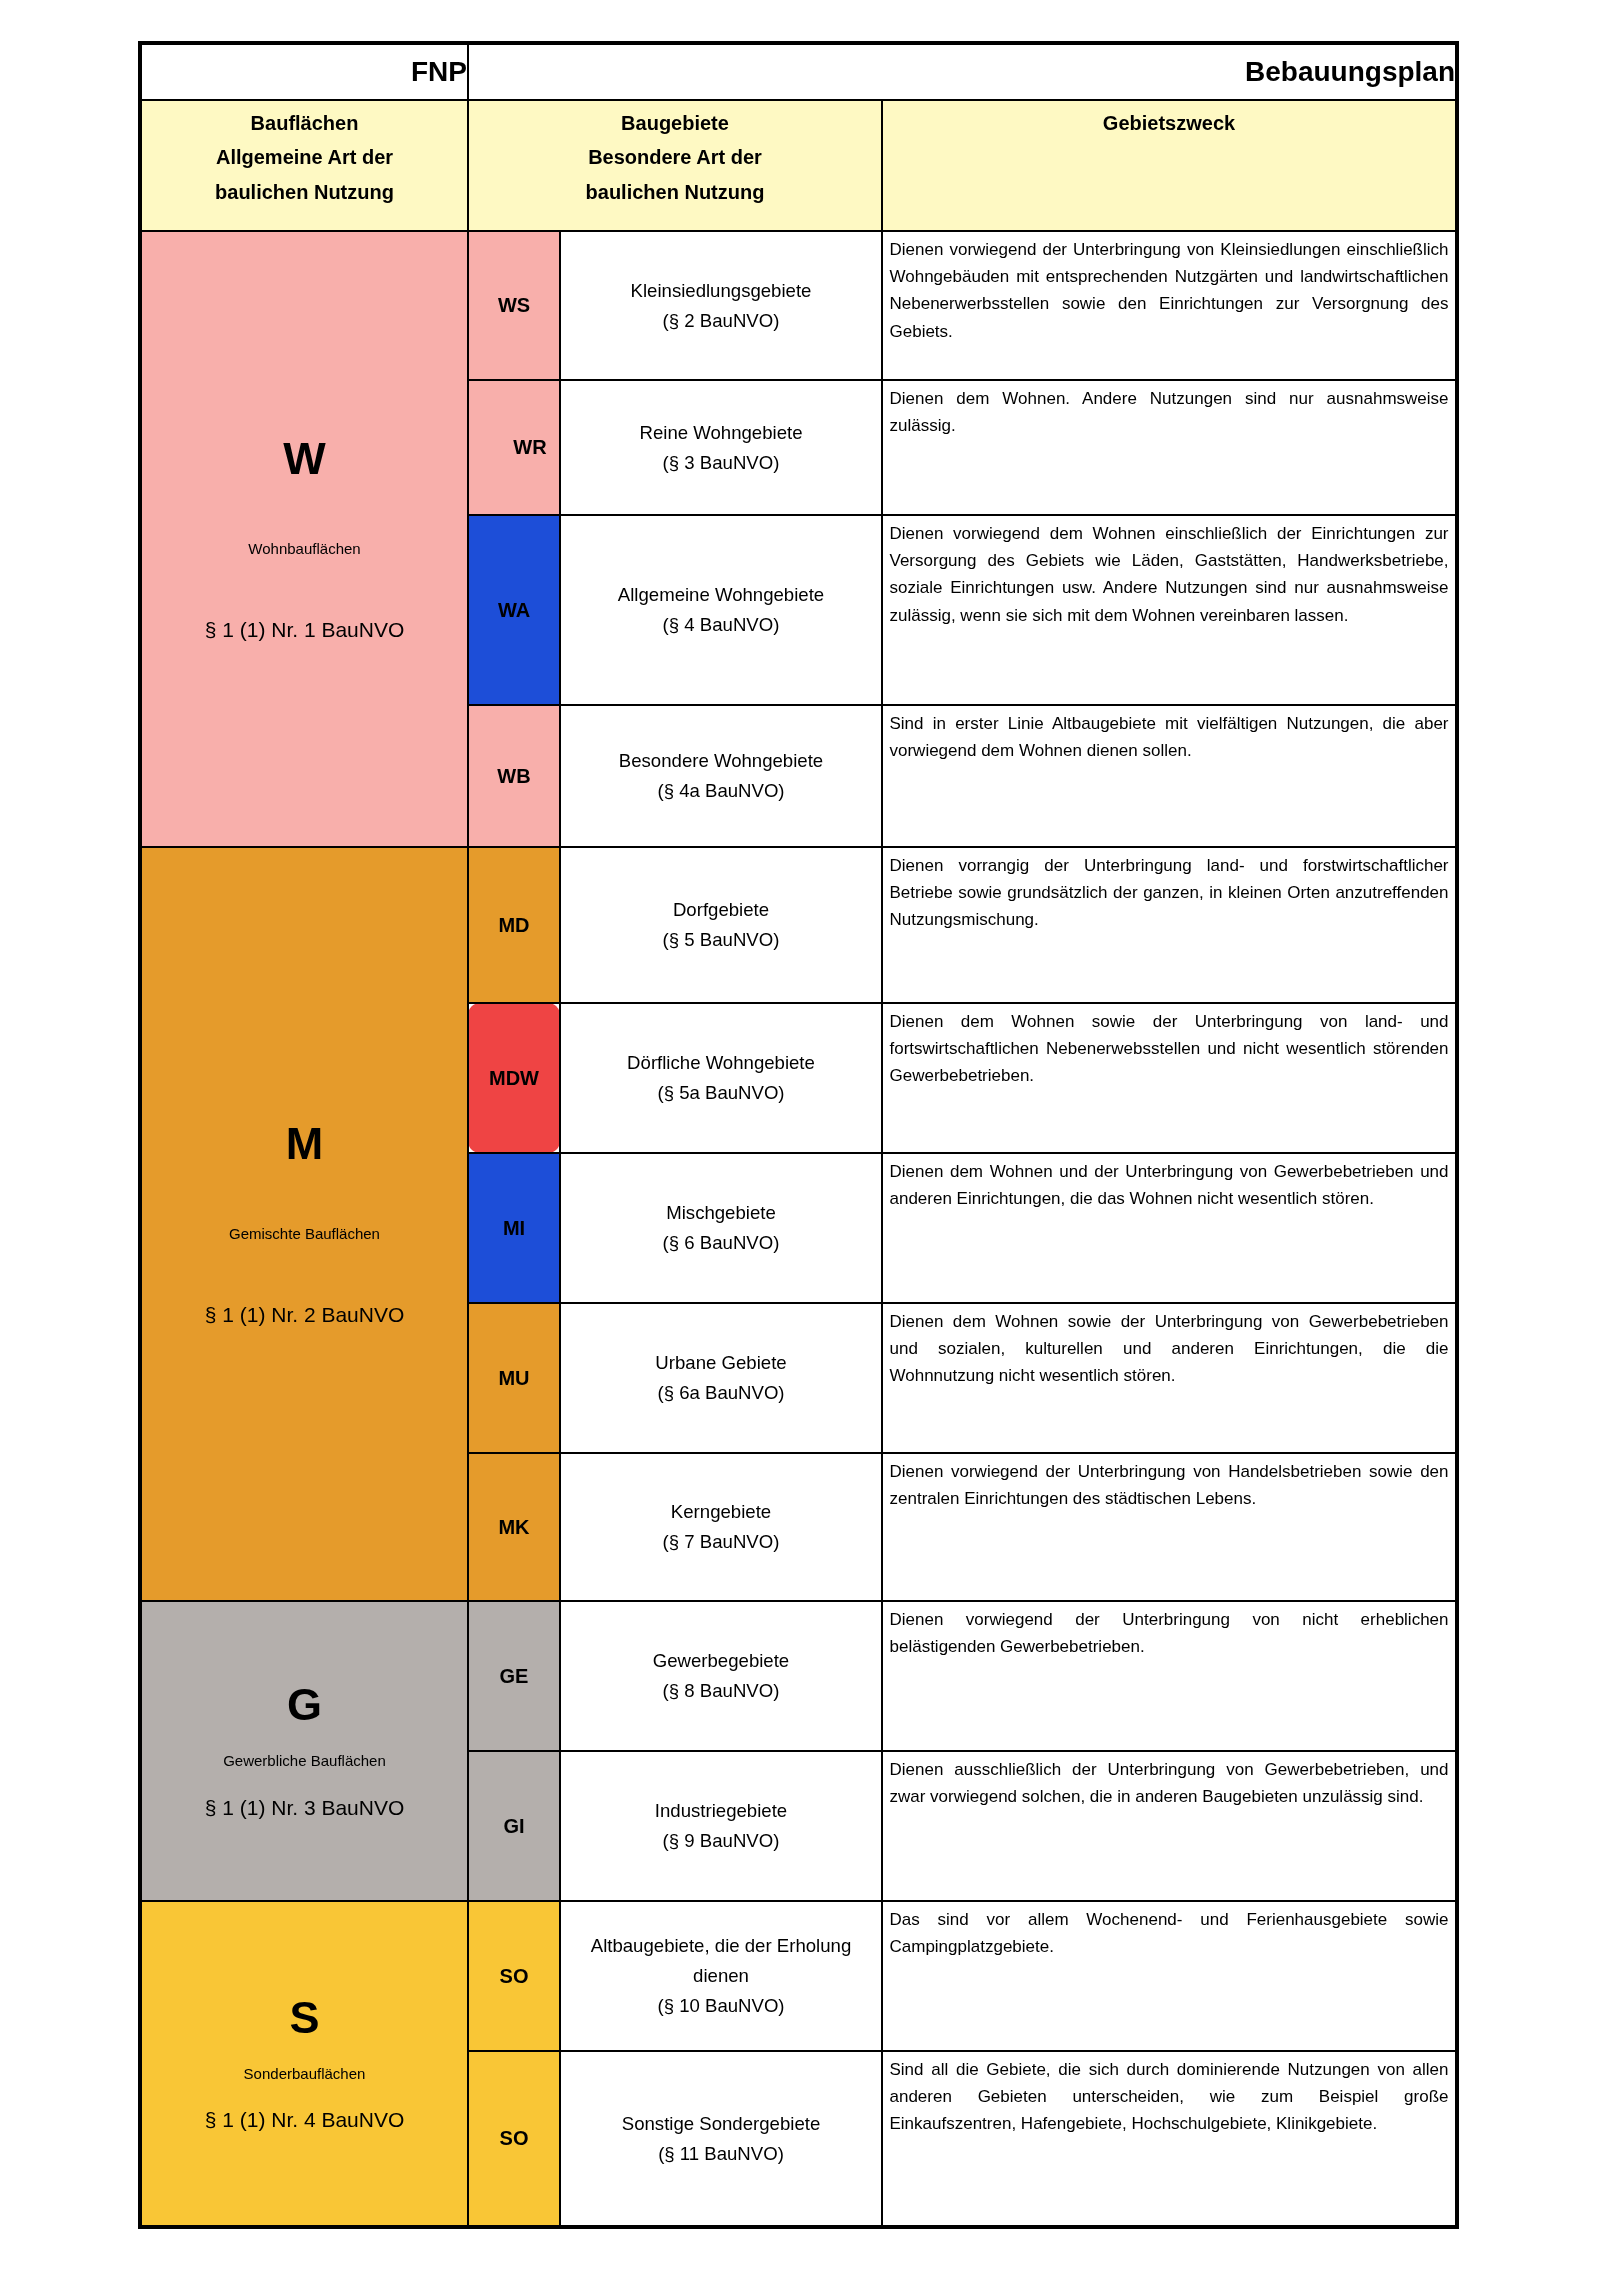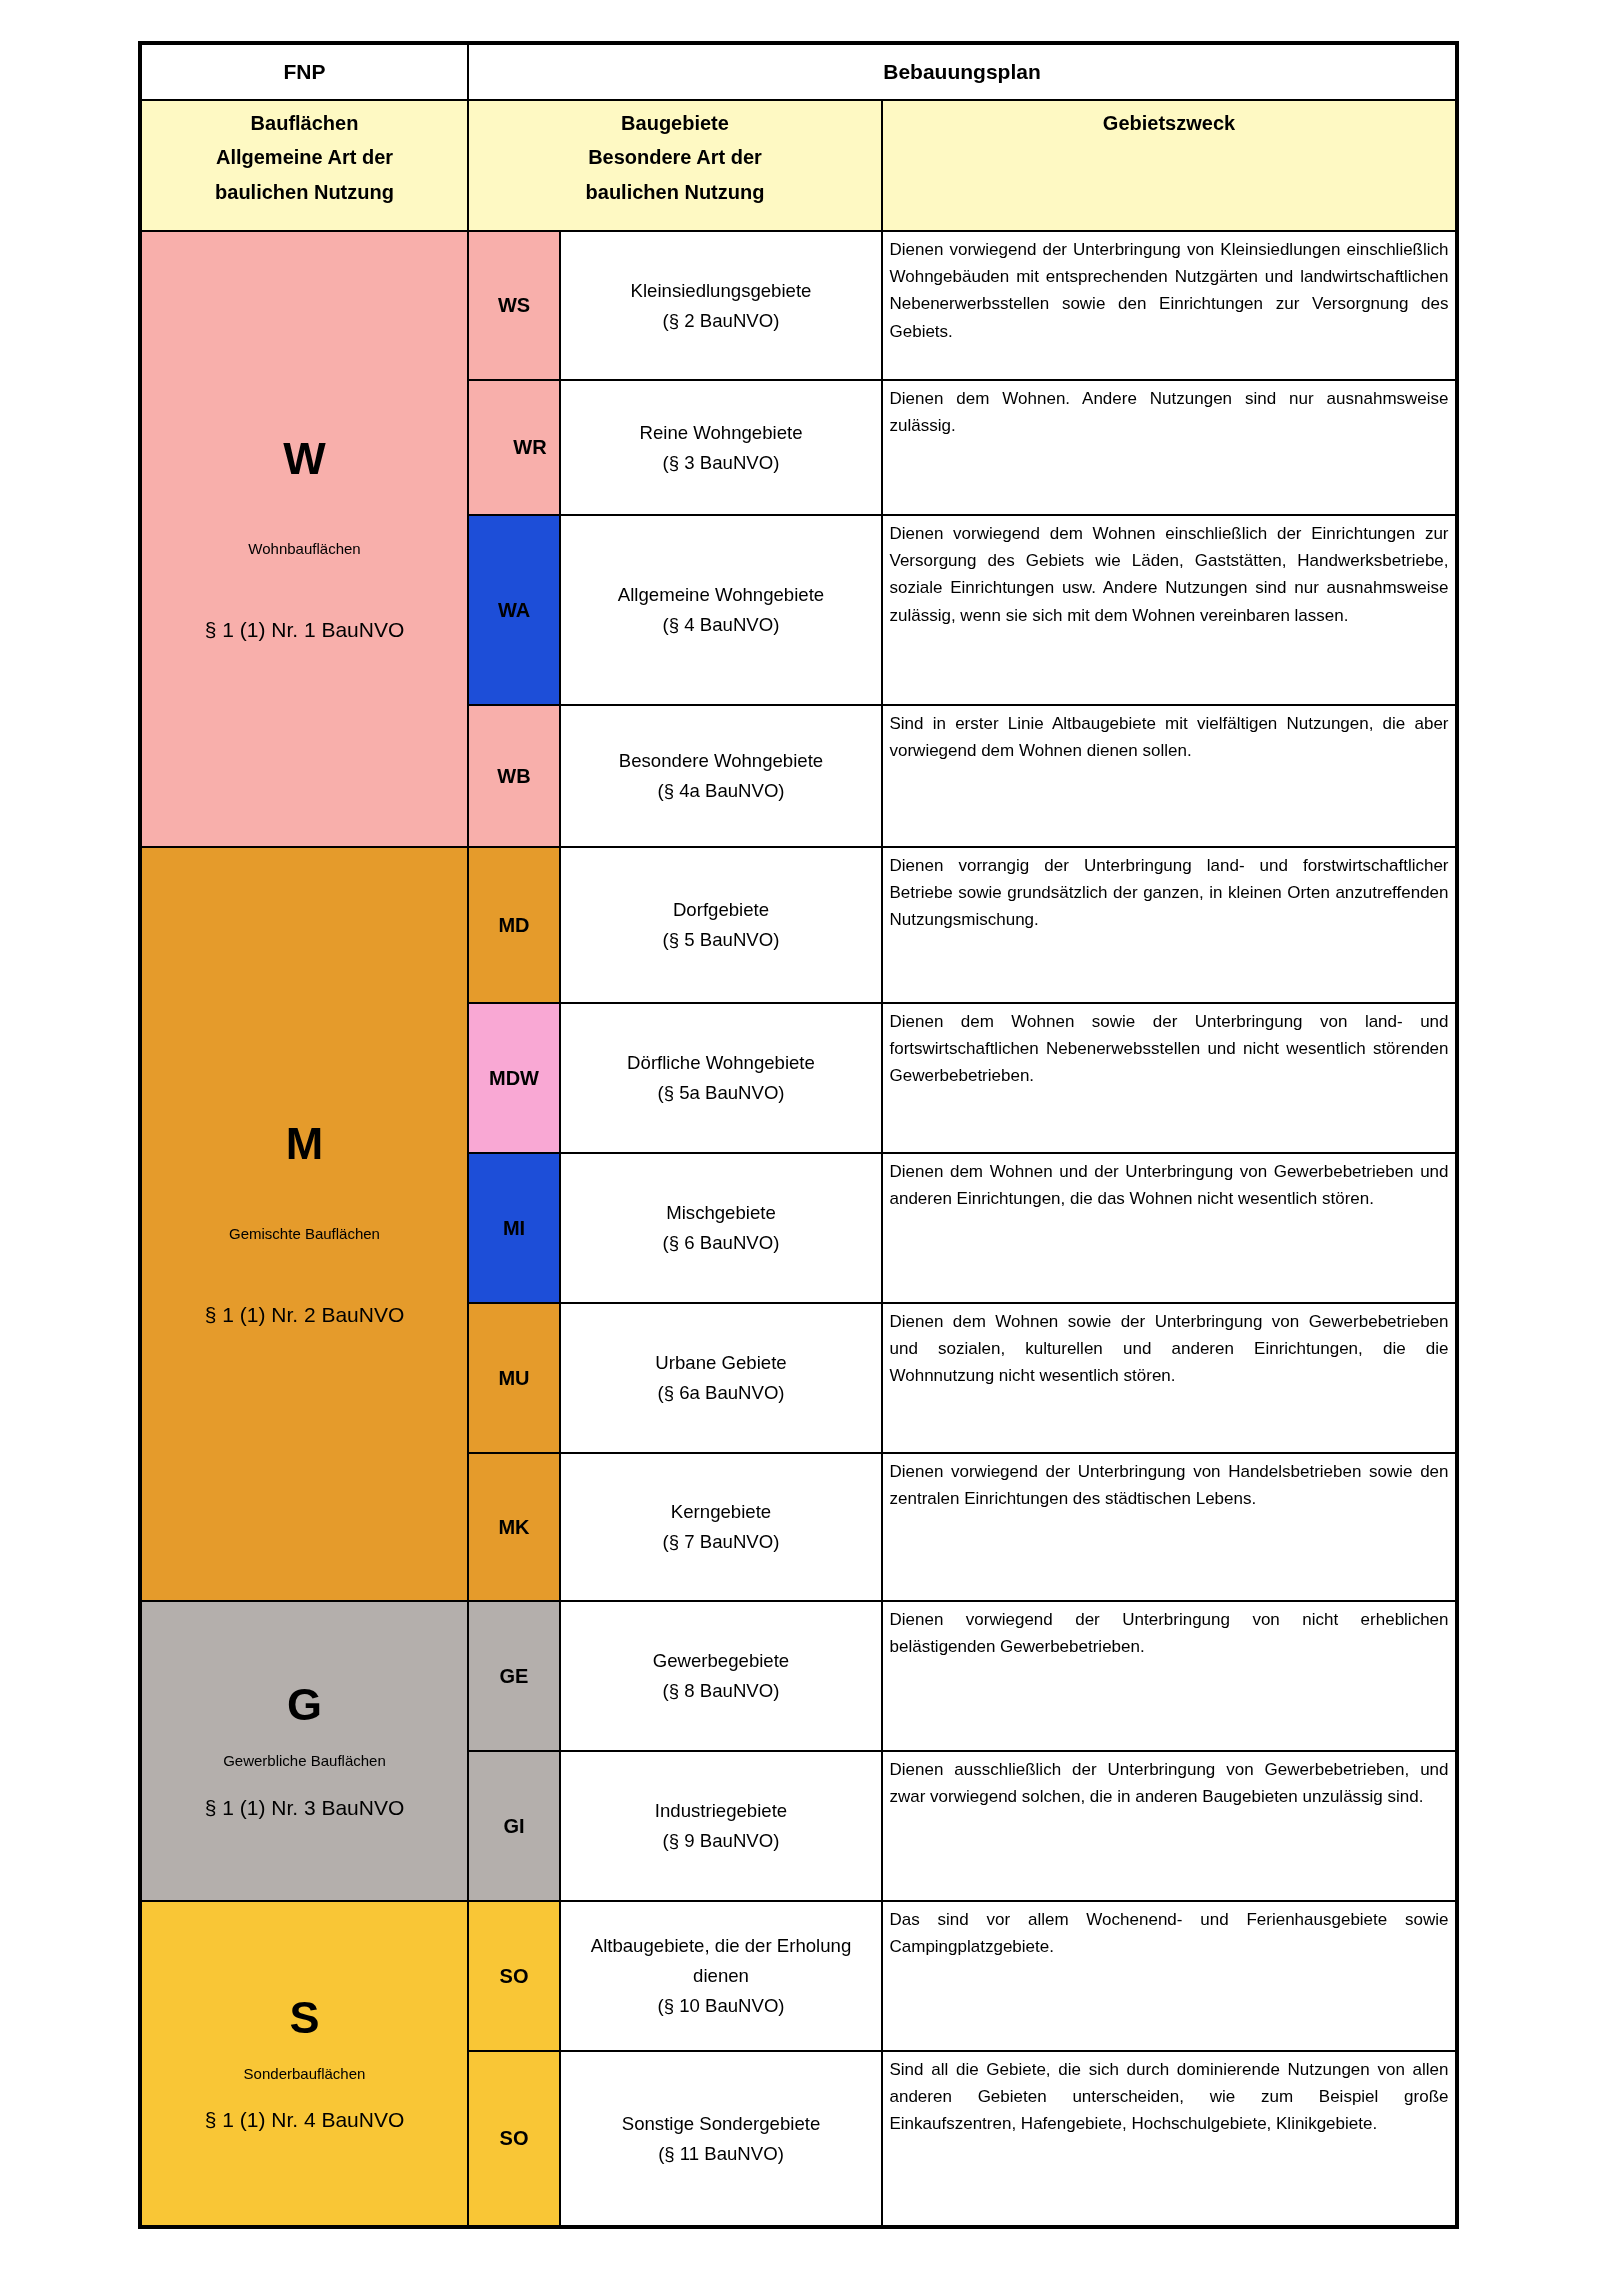--- a/index.html
+++ b/index.html
@@ -18,22 +18,22 @@
     table-layout:fixed;
     border:4px solid #000;
   }
   .bplan td{
     border:2.4px solid #000;
     padding:0;
     overflow:hidden;
   }
   
   td.h-top{
-    font-weight:bold;font-size:21px;
-    text-align:center;vertical-align:middle;
+    font-weight:bold;font-size:28px;
+    text-align:right;vertical-align:middle;
     background:#fff;
   }
   td.h-sub{
     font-weight:bold;font-size:20px;
     text-align:center;vertical-align:top;
     padding:4.9px 6.5px;
     line-height:1.72;
     white-space:pre-line;
     background:#fef9c3;
   }
@@ -151,21 +151,21 @@
       </div>
     </td>
     <td class="abbr" style="background-color: rgb(229, 155, 43);">MD</td>
     <td class="gname">
       <span class="nm">Dorfgebiete</span>
       <span class="lw">(§ 5 BauNVO)</span>
     </td>
     <td class="purpose">Dienen vorrangig der Unterbringung land- und forstwirtschaftlicher Betriebe sowie grundsätzlich der ganzen, in kleinen Orten anzutreffenden Nutzungsmischung.</td>
   </tr>
   <tr style="height:150px">
-    <td class="abbr" style="background-color: #f9a8d4;">MDW</td>
+    <td class="abbr" style="background-color: #ef4444; border-radius: 12px;">MDW</td>
     <td class="gname">
       <span class="nm">Dörfliche Wohngebiete</span>
       <span class="lw">(§ 5a BauNVO)</span>
     </td>
     <td class="purpose">Dienen dem Wohnen sowie der Unterbringung von land- und fortswirtschaftlichen Nebenerwebsstellen und nicht wesentlich störenden Gewerbebetrieben.</td>
   </tr>
   <tr style="height:150px">
     <td class="abbr" style="background-color: #1d4ed8;">MI</td>
     <td class="gname">
       <span class="nm">Mischgebiete</span>

